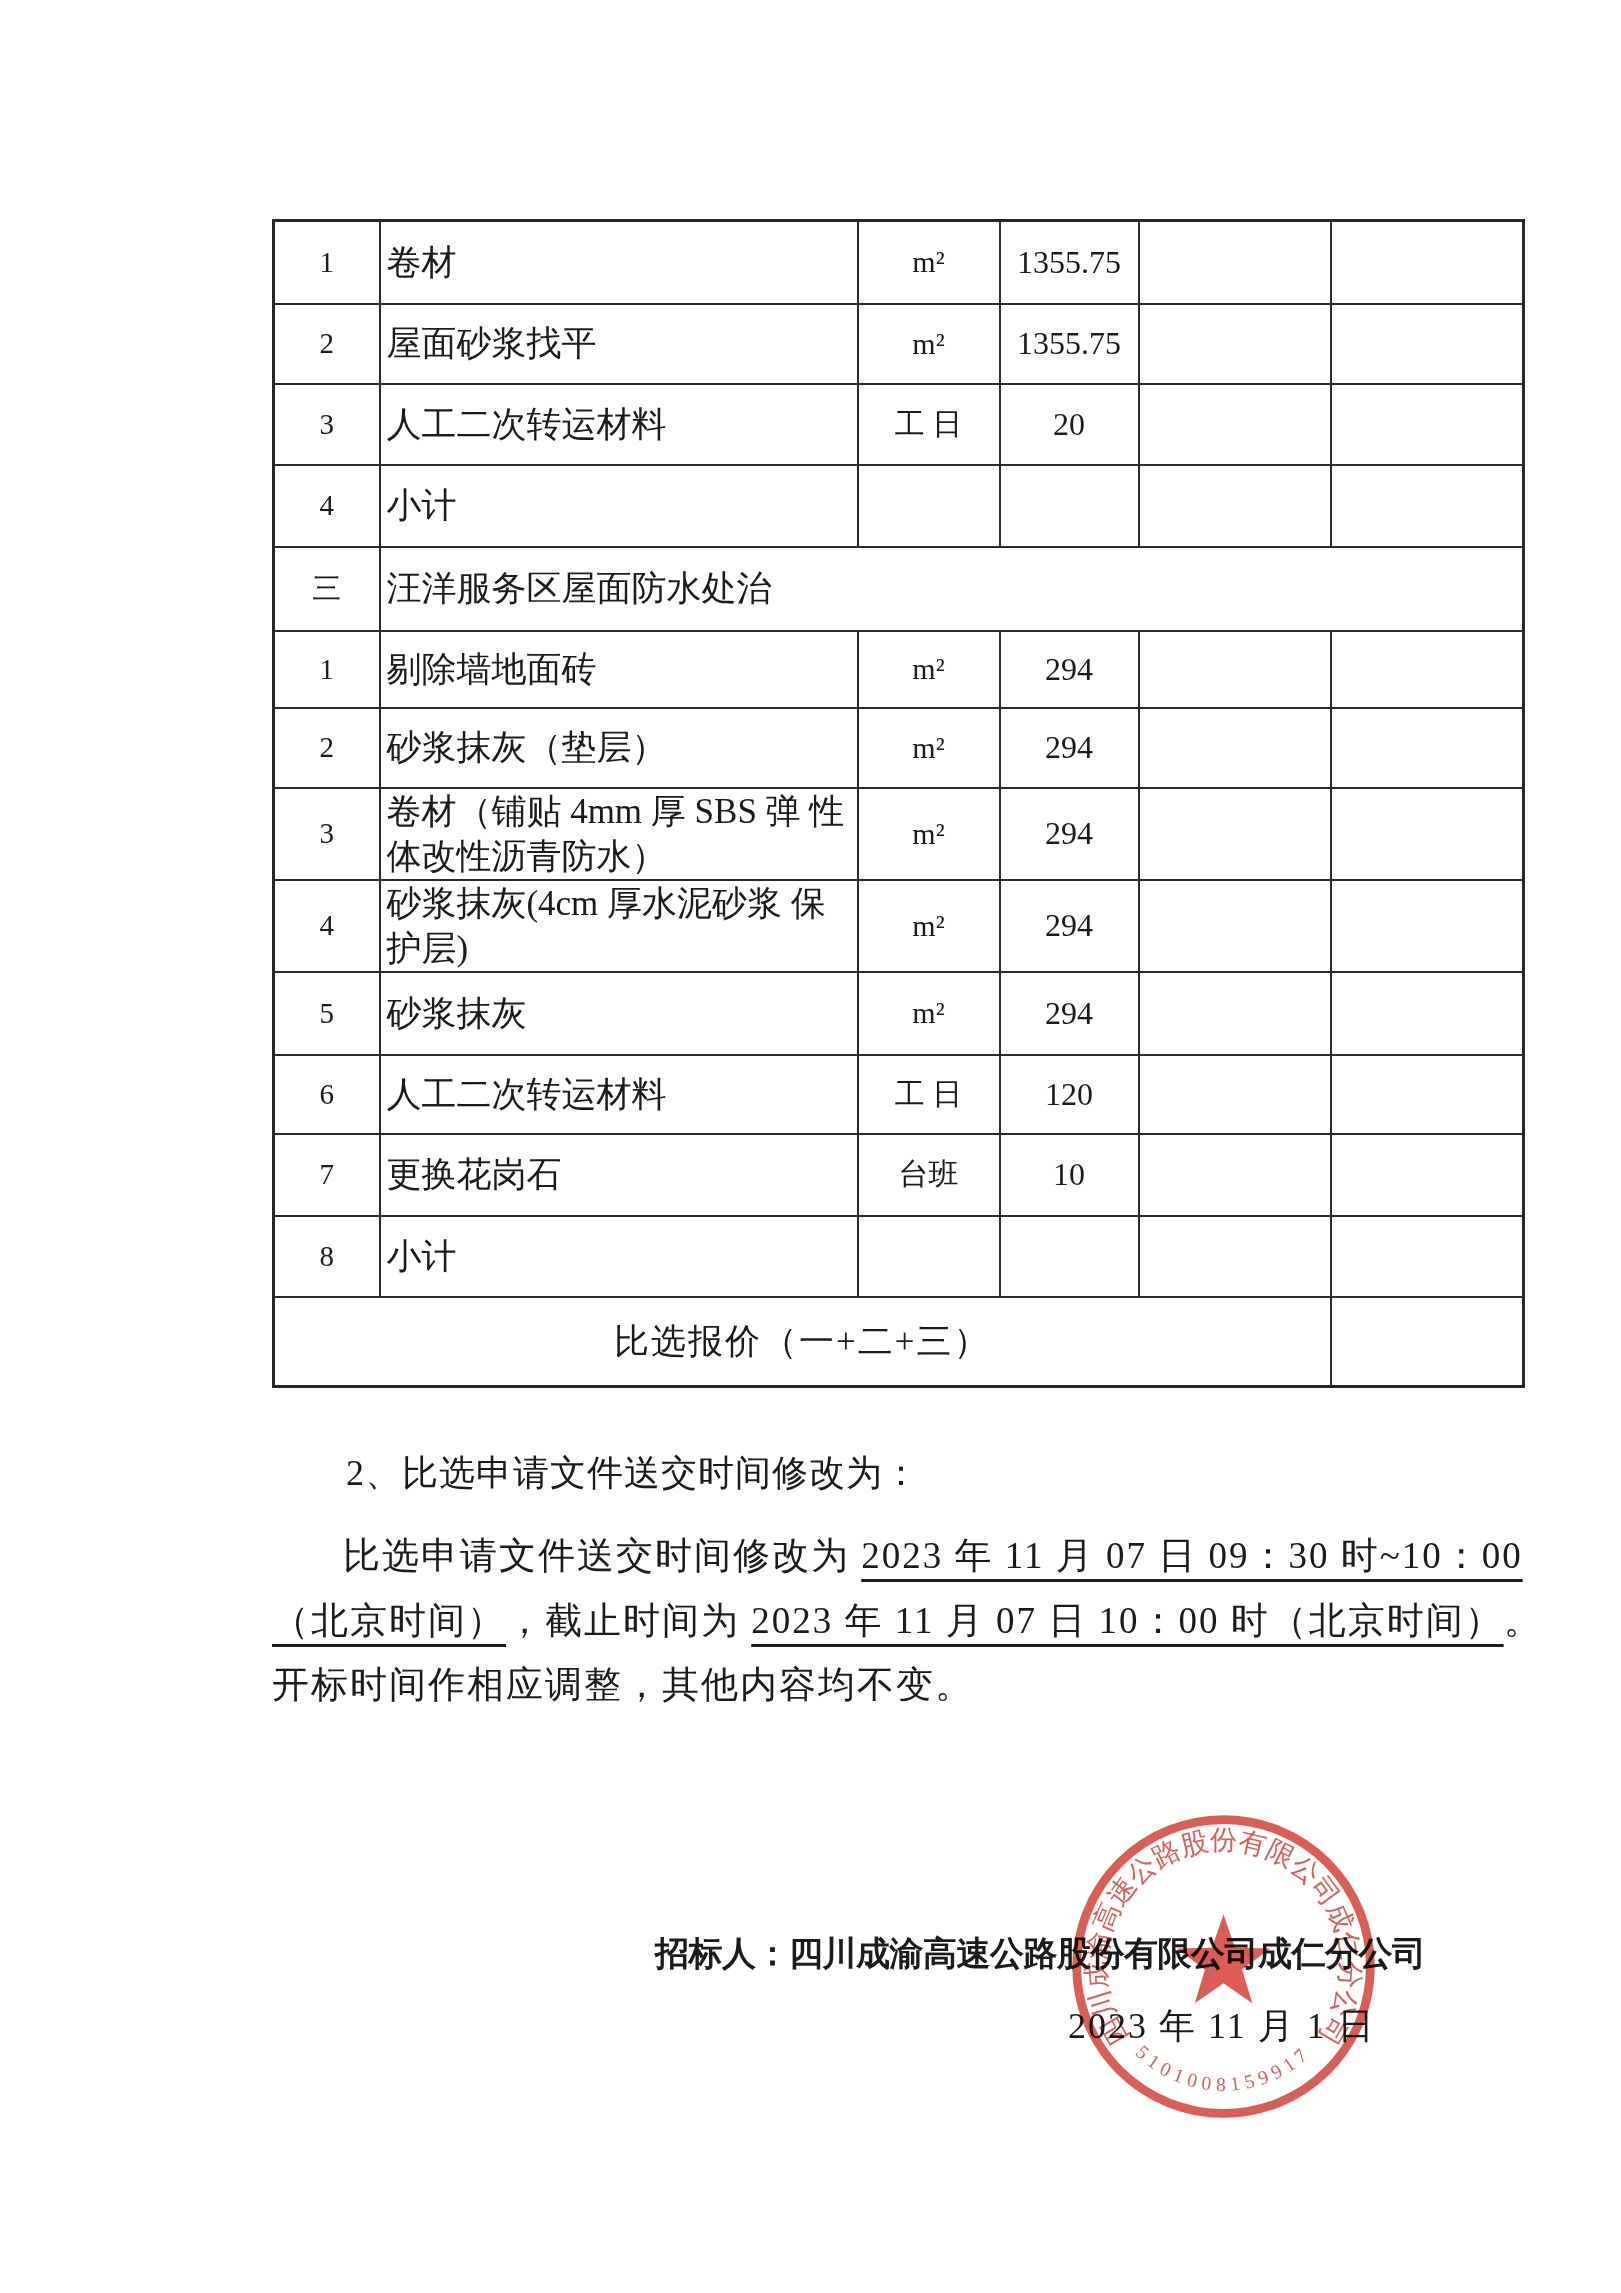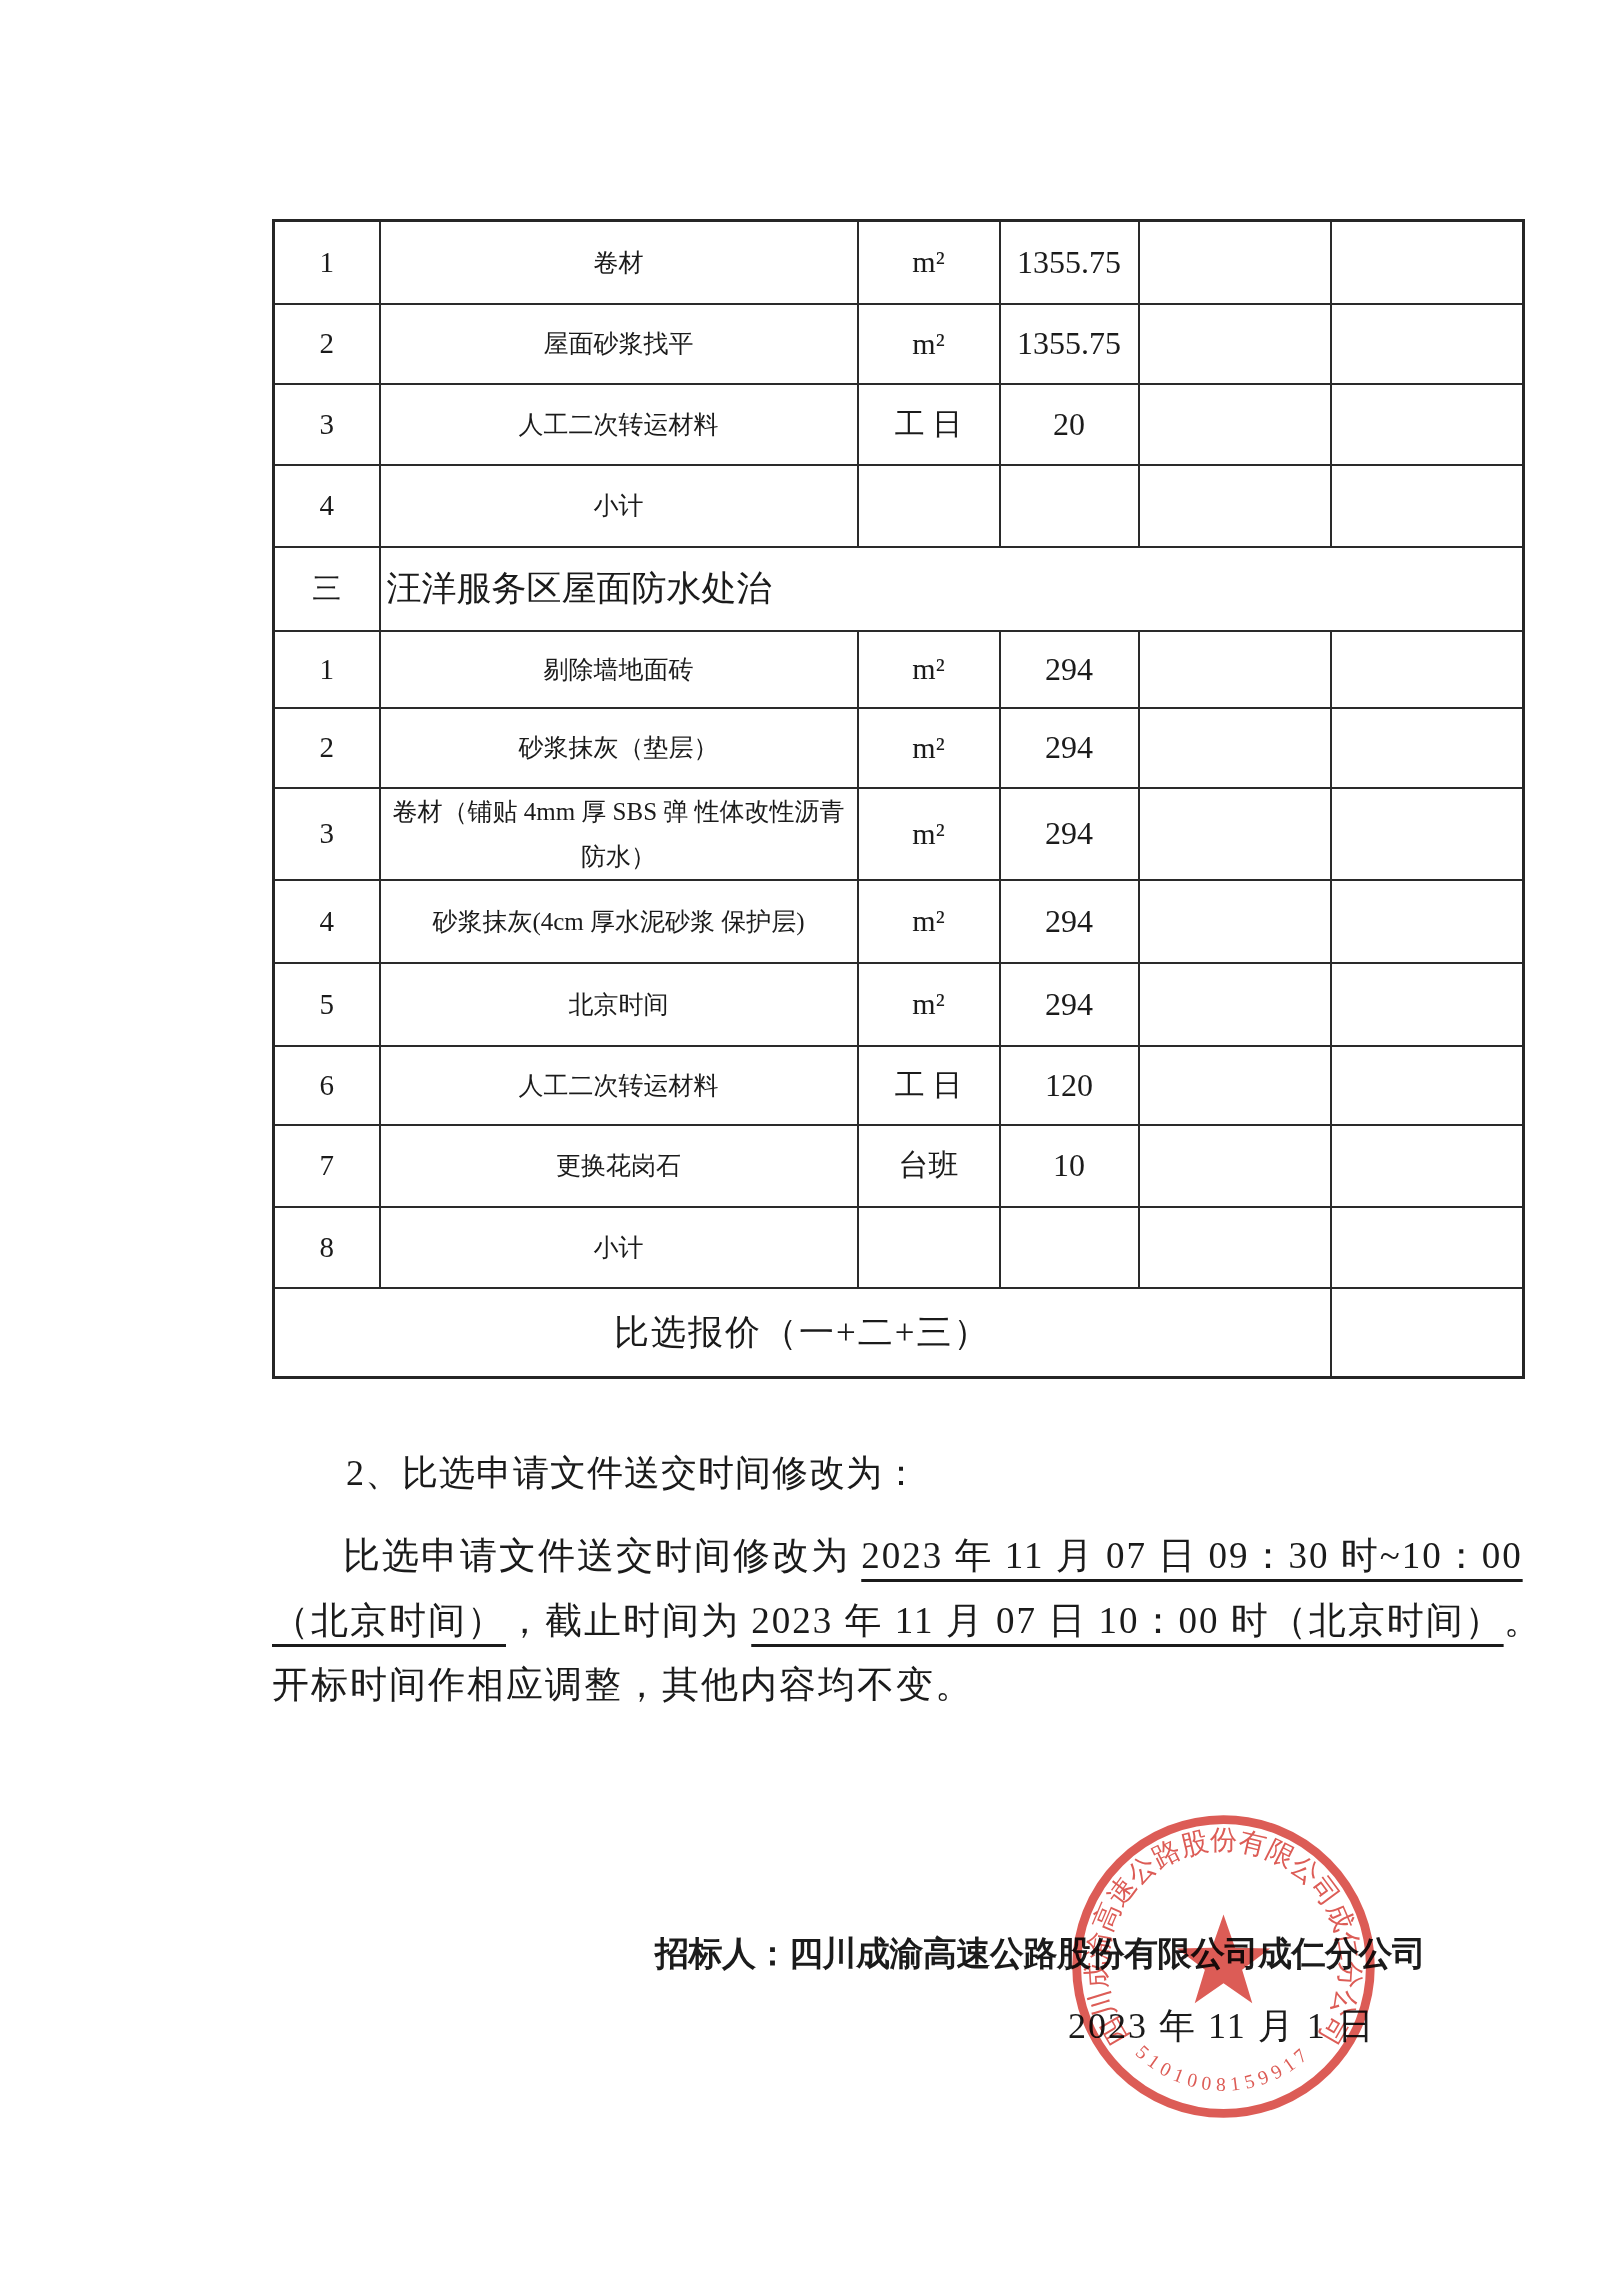--- a/index.html
+++ b/index.html
@@ -12,21 +12,21 @@
     border-collapse:collapse;table-layout:fixed;
     border:3.9px solid #262626;
   }
   table.boq td{
     border:2.9px solid #2a2a2a;
     padding:0 5.9px;
     vertical-align:middle;
     overflow:hidden;
   }
   td.no{text-align:center;font-size:29px;}
-  td.name{text-align:center;font-size:25px;line-height:45px;padding:0 15.7px;}
+  td.name{font-size:35px;line-height:45px;padding:0 15.7px;}
   td.unit{text-align:center;font-size:30px;}
   td.qty{text-align:center;font-size:32px;}
   td.blank{}
   td.section-name{text-align:left;font-size:35px;padding-left:19.6px;}
   td.footer-label{text-align:center;font-size:35px;letter-spacing:2px;}
   .heading{
     position:absolute;font-size:36px;white-space:nowrap;letter-spacing:1px;
   }
   .bodyline{
     position:absolute;font-size:37px;white-space:nowrap;letter-spacing:2px;line-height:47px;
@@ -126,21 +126,21 @@
         <tr style="height: 83px;">
           <td class="no">4</td>
           <td class="name">砂浆抹灰(4cm 厚水泥砂浆 保护层)</td>
           <td class="unit">m²</td>
           <td class="qty">294</td>
           <td class="blank"></td>
           <td class="blank"></td>
         </tr>
         <tr style="height: 83px;">
           <td class="no">5</td>
-          <td class="name">北京时间</td>
+          <td class="name">砂浆抹灰</td>
           <td class="unit">m²</td>
           <td class="qty">294</td>
           <td class="blank"></td>
           <td class="blank"></td>
         </tr>
         <tr style="height: 79px;">
           <td class="no">6</td>
           <td class="name">人工二次转运材料</td>
           <td class="unit">工 日</td>
           <td class="qty">120</td>

